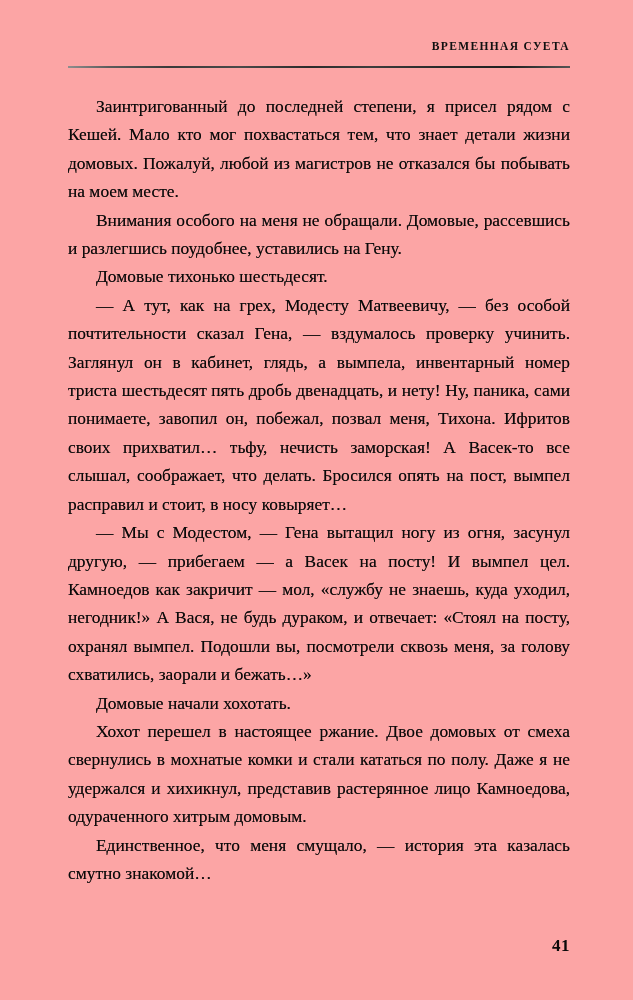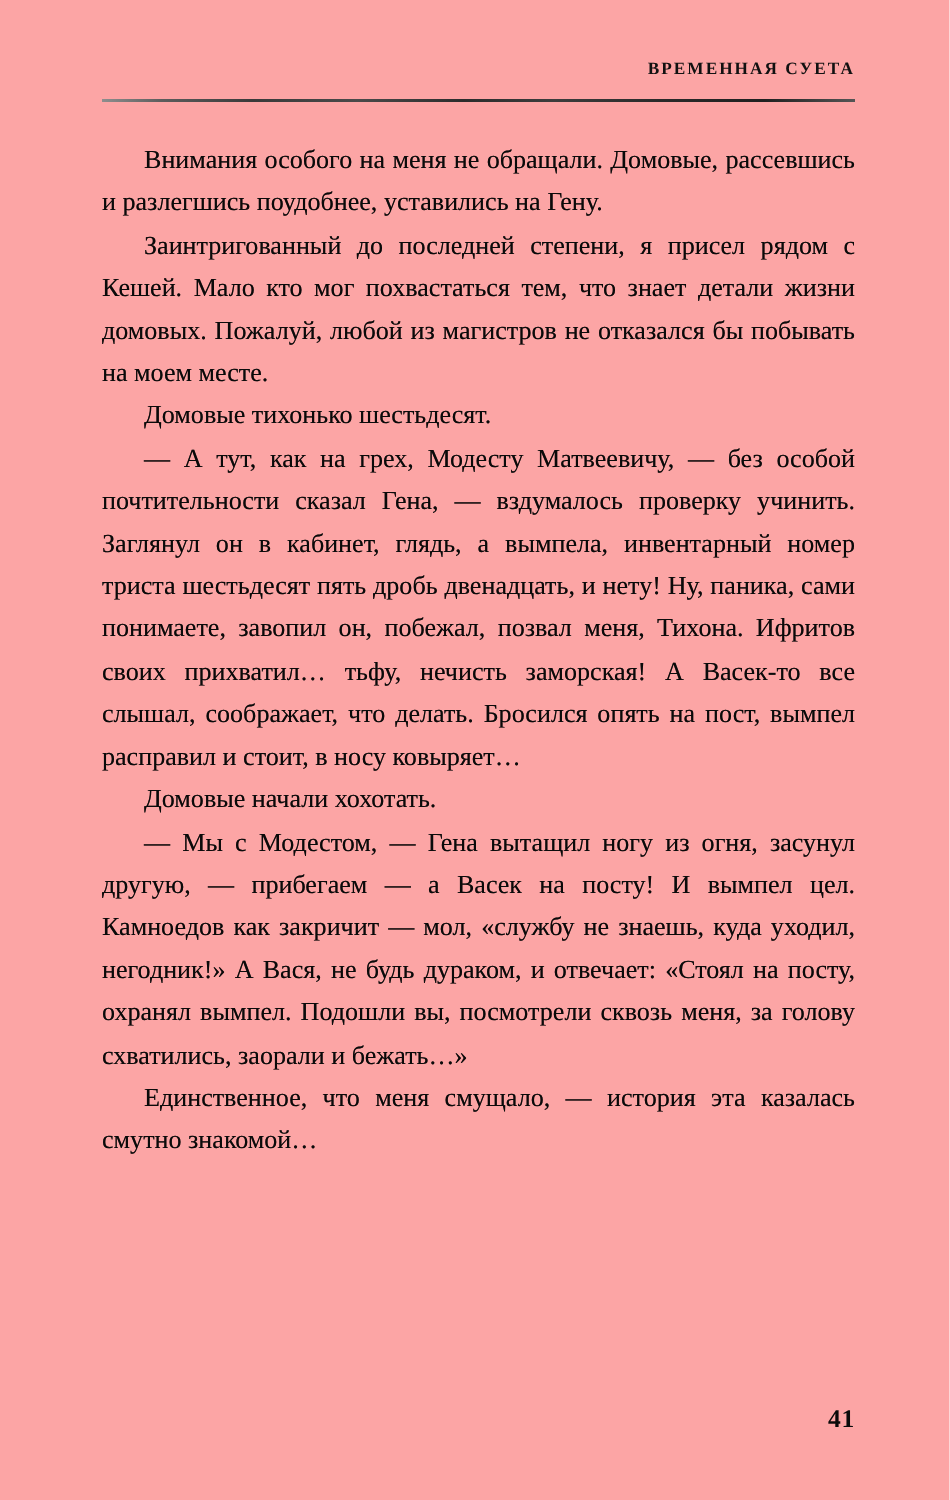--- a/index.html
+++ b/index.html
@@ -104,25 +104,26 @@
 </head>
 <body>
 
 <div class="page">
 
   <div class="running-head">ВРЕМЕННАЯ СУЕТА</div>
 
   <div class="head-rule"></div>
 
   <div class="textblock">
+    <p>Заинтригованный до последней степени, я присел рядом с Кешей. Мало кто мог похвастаться тем, что знает детали жизни домовых. Пожалуй, любой из магистров не отказался бы побывать на моем месте.</p>
     <p>Внимания особого на меня не обращали. Домовые, рассевшись и разлегшись поудобнее, уставились на Гену.</p>
-    <p>Заинтригованный до последней степени, я присел рядом с Кешей. Мало кто мог похвастаться тем, что знает детали жизни домовых. Пожалуй, любой из магистров не отказался бы побывать на моем месте.</p>
     <p>Домовые тихонько шестьдесят.</p>
     <p>— А тут, как на грех, Модесту Матвеевичу, — без особой почтительности сказал Гена, — вздумалось проверку учинить. Заглянул он в кабинет, глядь, а вымпела, инвентарный номер триста шестьдесят пять дробь двенадцать, и нету! Ну, паника, сами понимаете, завопил он, побежал, позвал меня, Тихона. Ифритов своих прихватил… тьфу, нечисть заморская! А Васек-то все слышал, соображает, что делать. Бросился опять на пост, вымпел расправил и стоит, в носу ковыряет…</p>
+    <p>— Мы с Модестом, — Гена вытащил ногу из огня, засунул другую, — прибегаем — а Васек на посту! И вымпел цел. Камноедов как закричит — мол, «службу не знаешь, куда уходил, негодник!» А Вася, не будь дураком, и отвечает: «Стоял на посту, охранял вымпел. Подошли вы, посмотрели сквозь меня, за голову схватились, заорали и бежать…»</p>
     <p>Домовые начали хохотать.</p>
-    <p>— Мы с Модестом, — Гена вытащил ногу из огня, засунул другую, — прибегаем — а Васек на посту! И вымпел цел. Камноедов как закричит — мол, «службу не знаешь, куда уходил, негодник!» А Вася, не будь дураком, и отвечает: «Стоял на посту, охранял вымпел. Подошли вы, посмотрели сквозь меня, за голову схватились, заорали и бежать…»</p>
+    <p>Хохот перешел в настоящее ржание. Двое домовых от смеха свернулись в мохнатые комки и стали кататься по полу. Даже я не удержался и хихикнул, представив растерянное лицо Камноедова, одураченного хитрым домовым.</p>
     <p>Единственное, что меня смущало, — история эта казалась смутно знакомой…</p>
 
   </div>
 
   <div class="folio">41</div>
 
 </div>
 
 </body></html>

